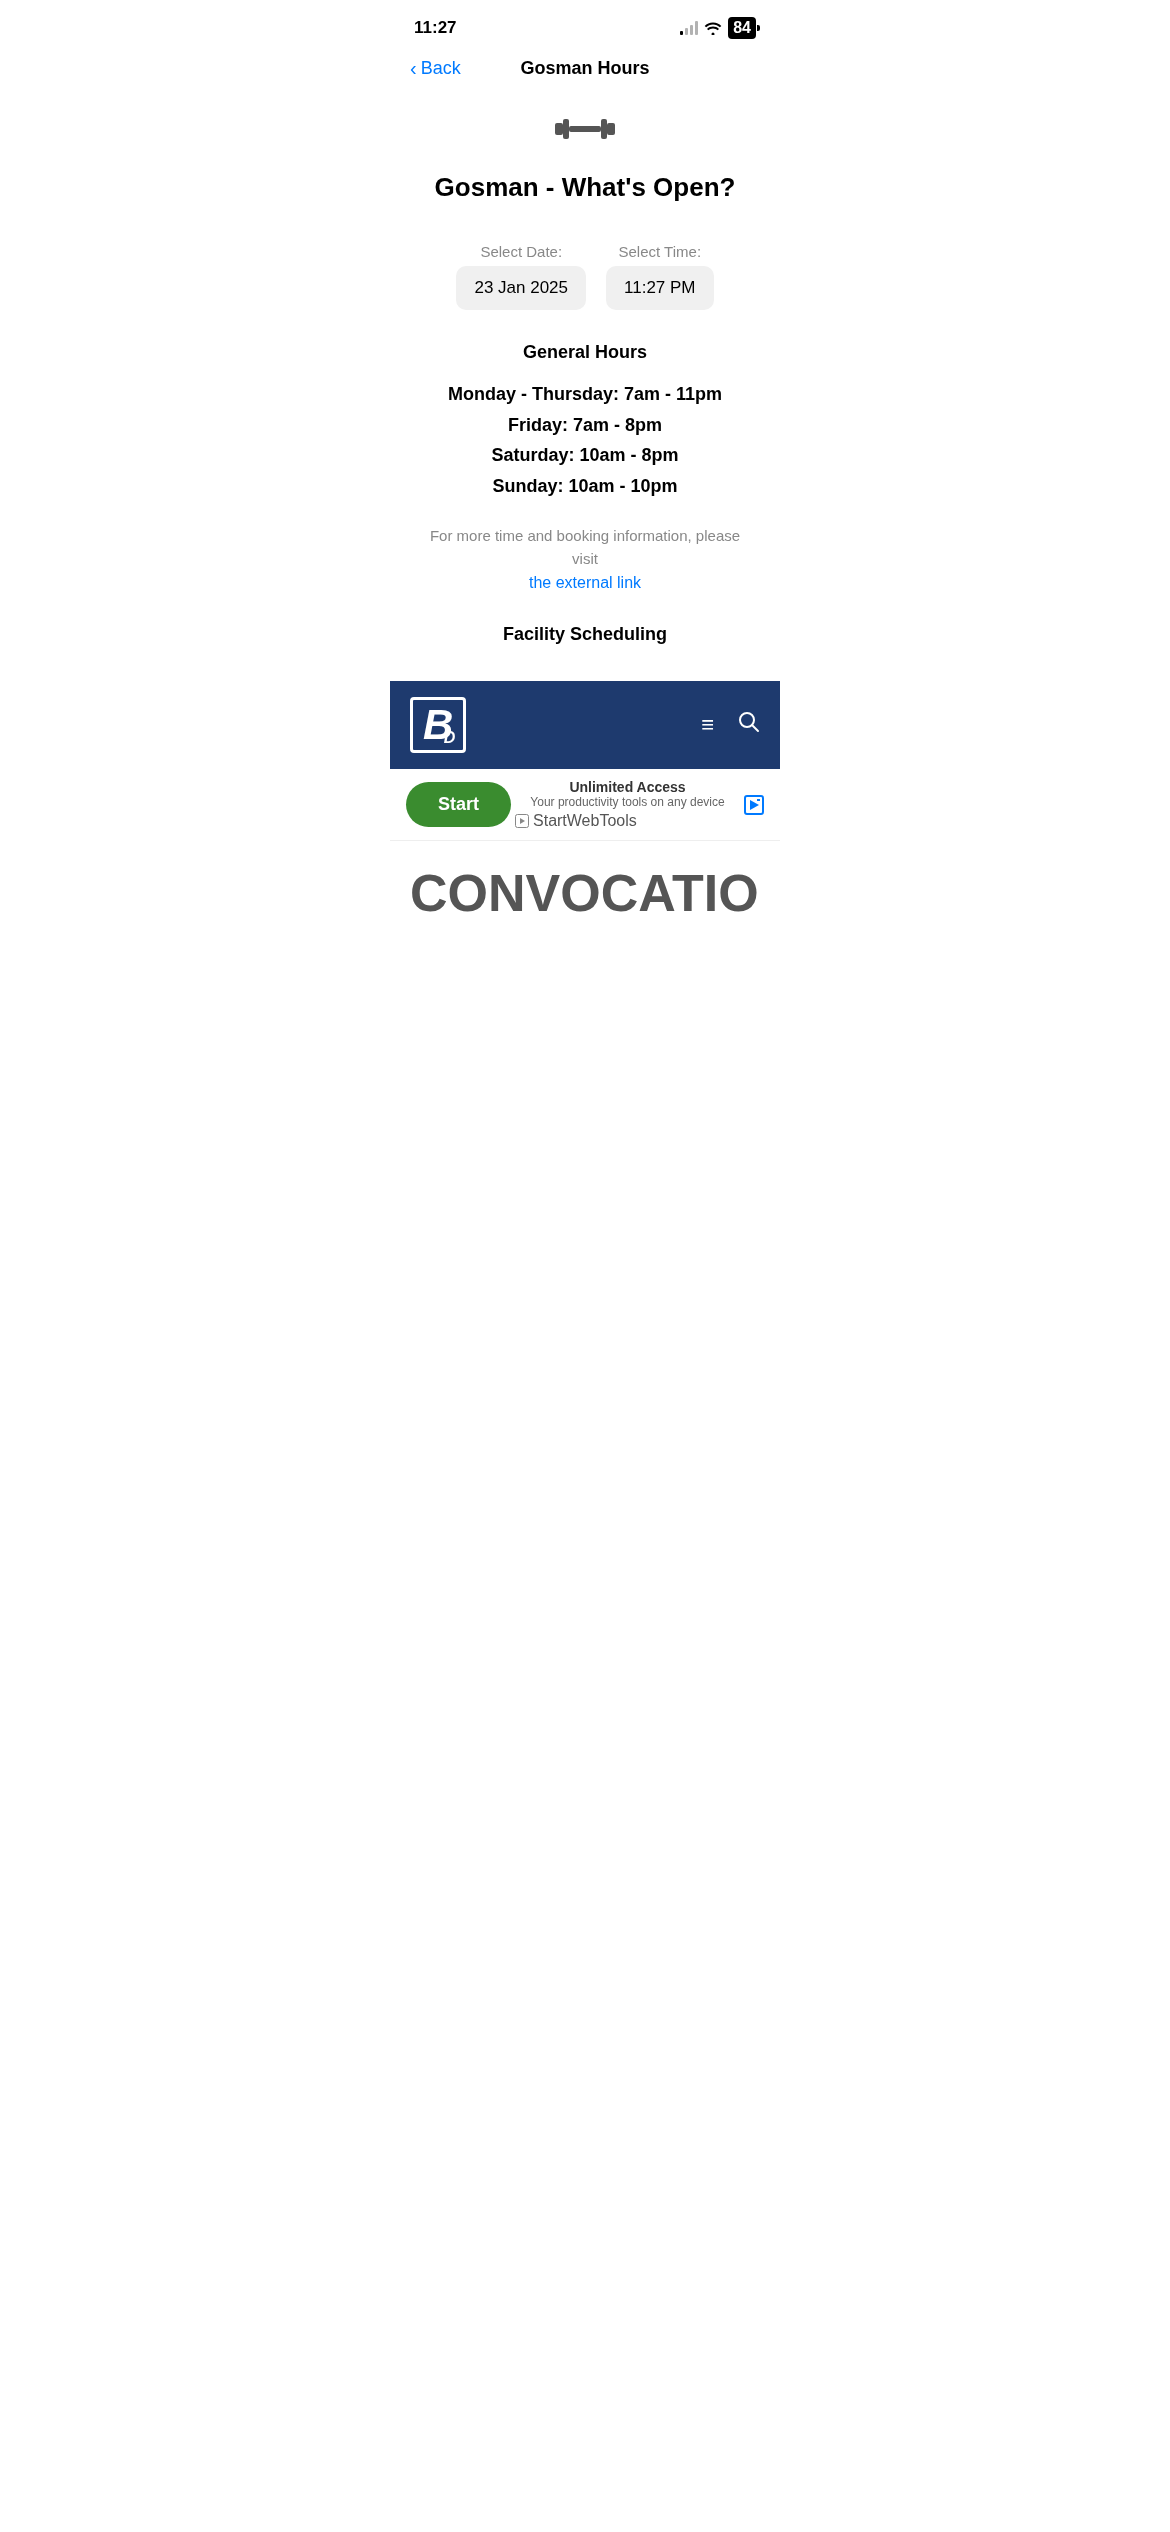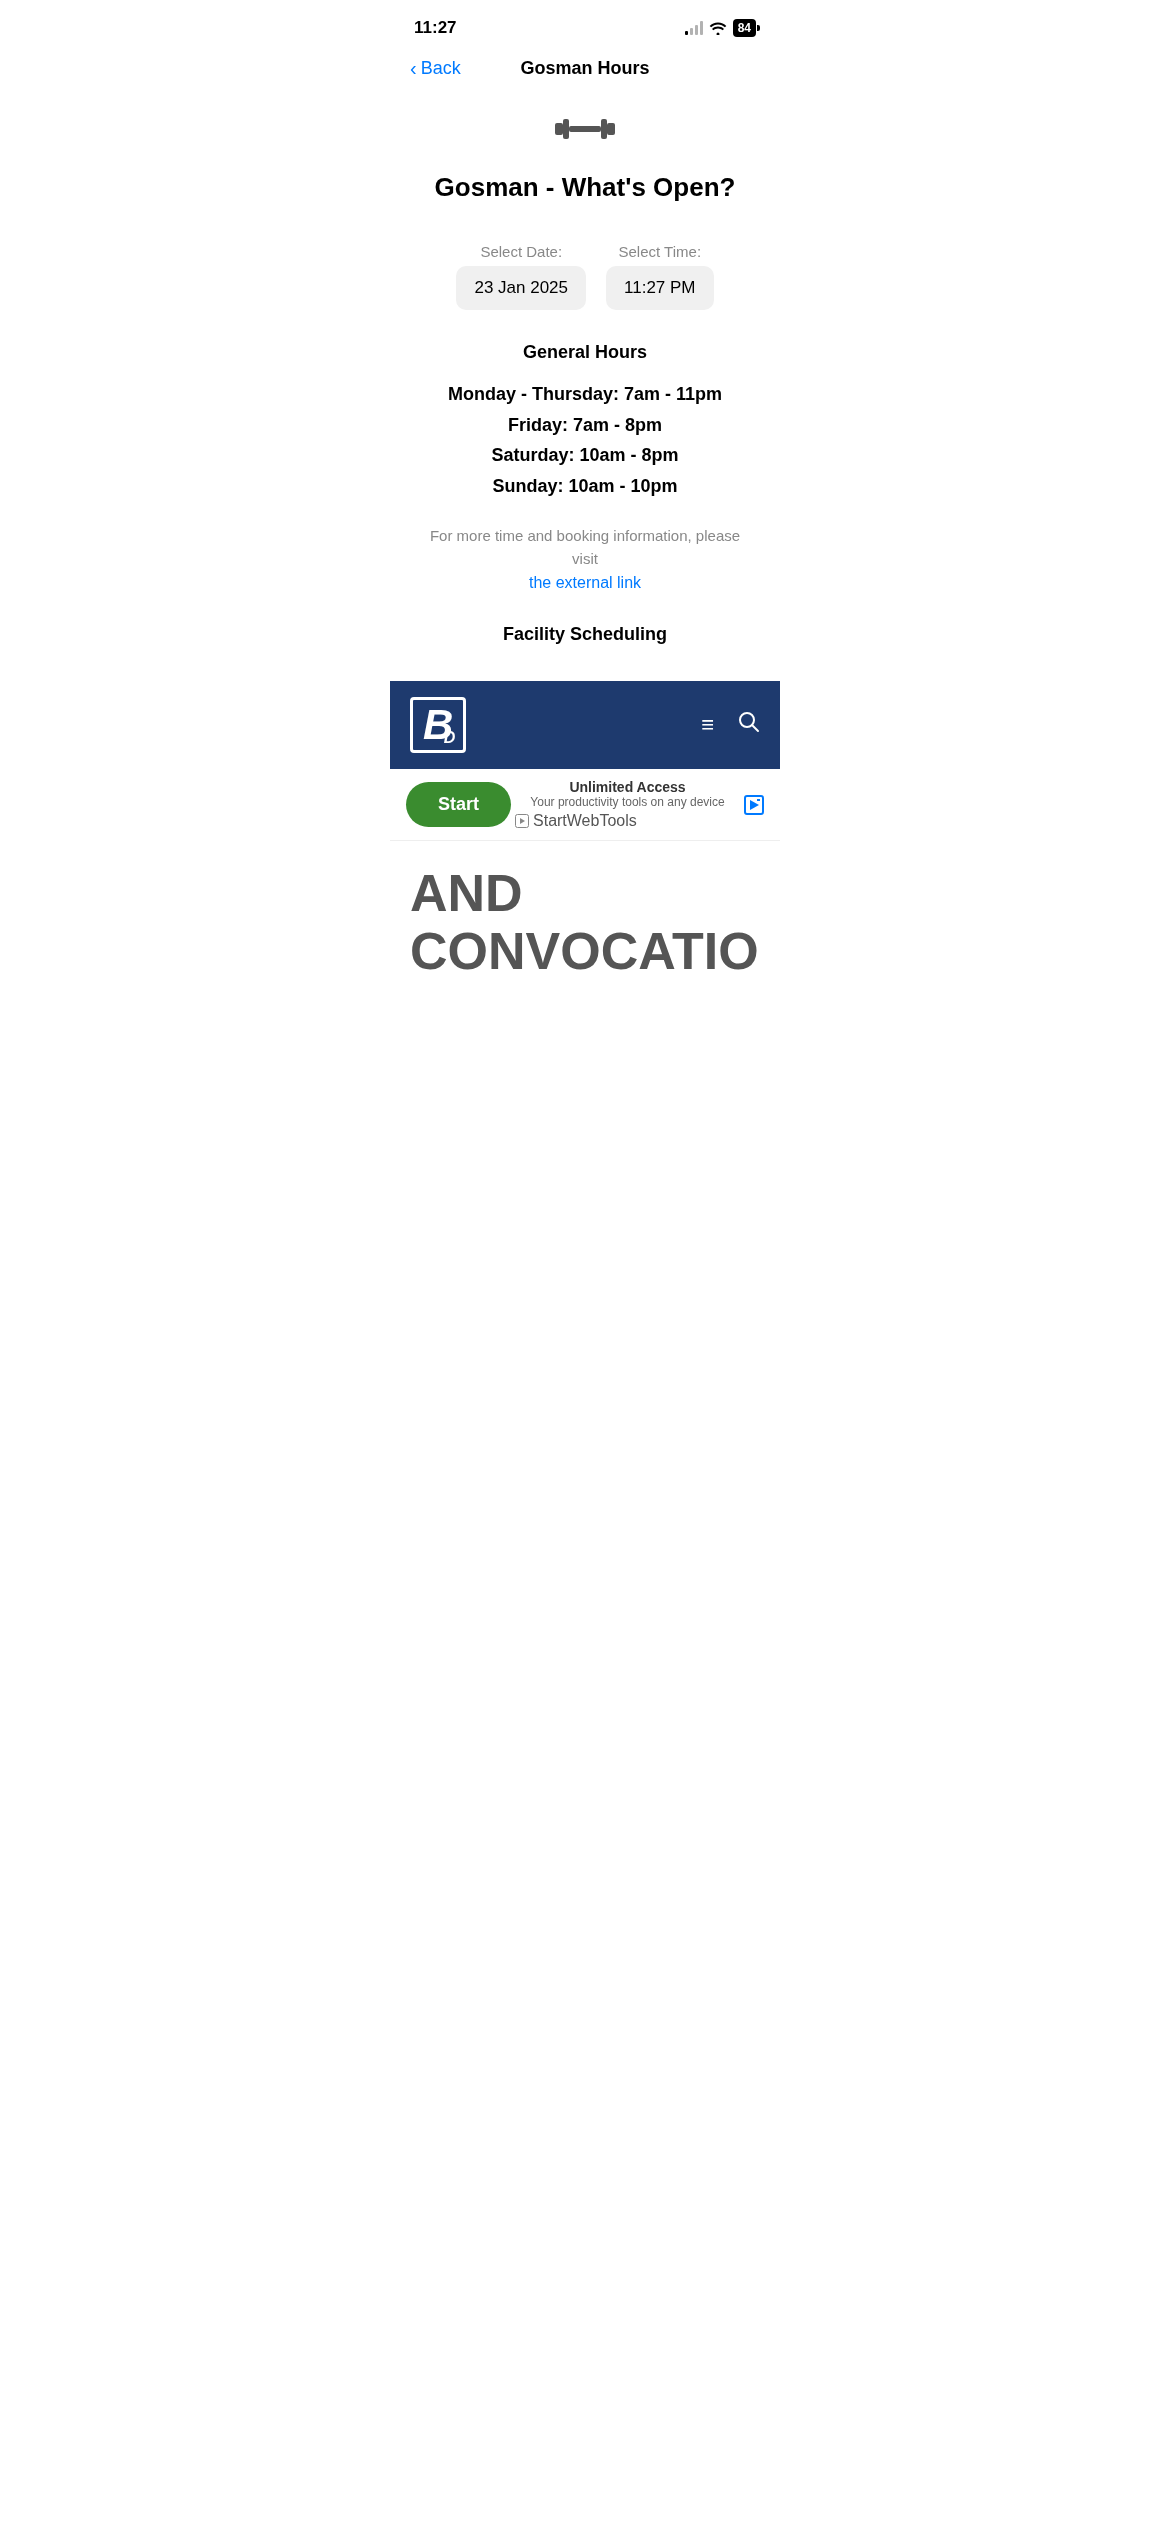--- a/index.html
+++ b/index.html
@@ -65,21 +65,21 @@
       justify-content: center;
       align-items: center;
     }
 
     .battery-icon {
       display: flex;
       align-items: center;
       background: #000;
       border-radius: 4px;
       padding: 2px 5px;
-      font-size: 12px;
+      font-size: 16px;
       font-weight: 600;
       color: #fff;
       position: relative;
     }
 
     .battery-icon::after {
       content: '';
       position: absolute;
       right: -4px;
       width: 3px;
@@ -446,17 +446,16 @@
     </div>
     <div class="ad-play-icon">
       <svg width="14" height="14" viewBox="0 0 14 14" fill="none">
         <polygon points="3,2 12,7 3,12" fill="#007AFF"></polygon>
         <line x1="10" y1="2" x2="13" y2="2" stroke="#007AFF" stroke-width="2"></line>
       </svg>
     </div>
   </div>
 
   <div class="big-heading">
-    <div class="big-heading-text">AND</div>
     <div class="big-heading-text big-heading-partial">CONVOCATION</div>
   </div>
 
 </div>
 
 </body></html>

